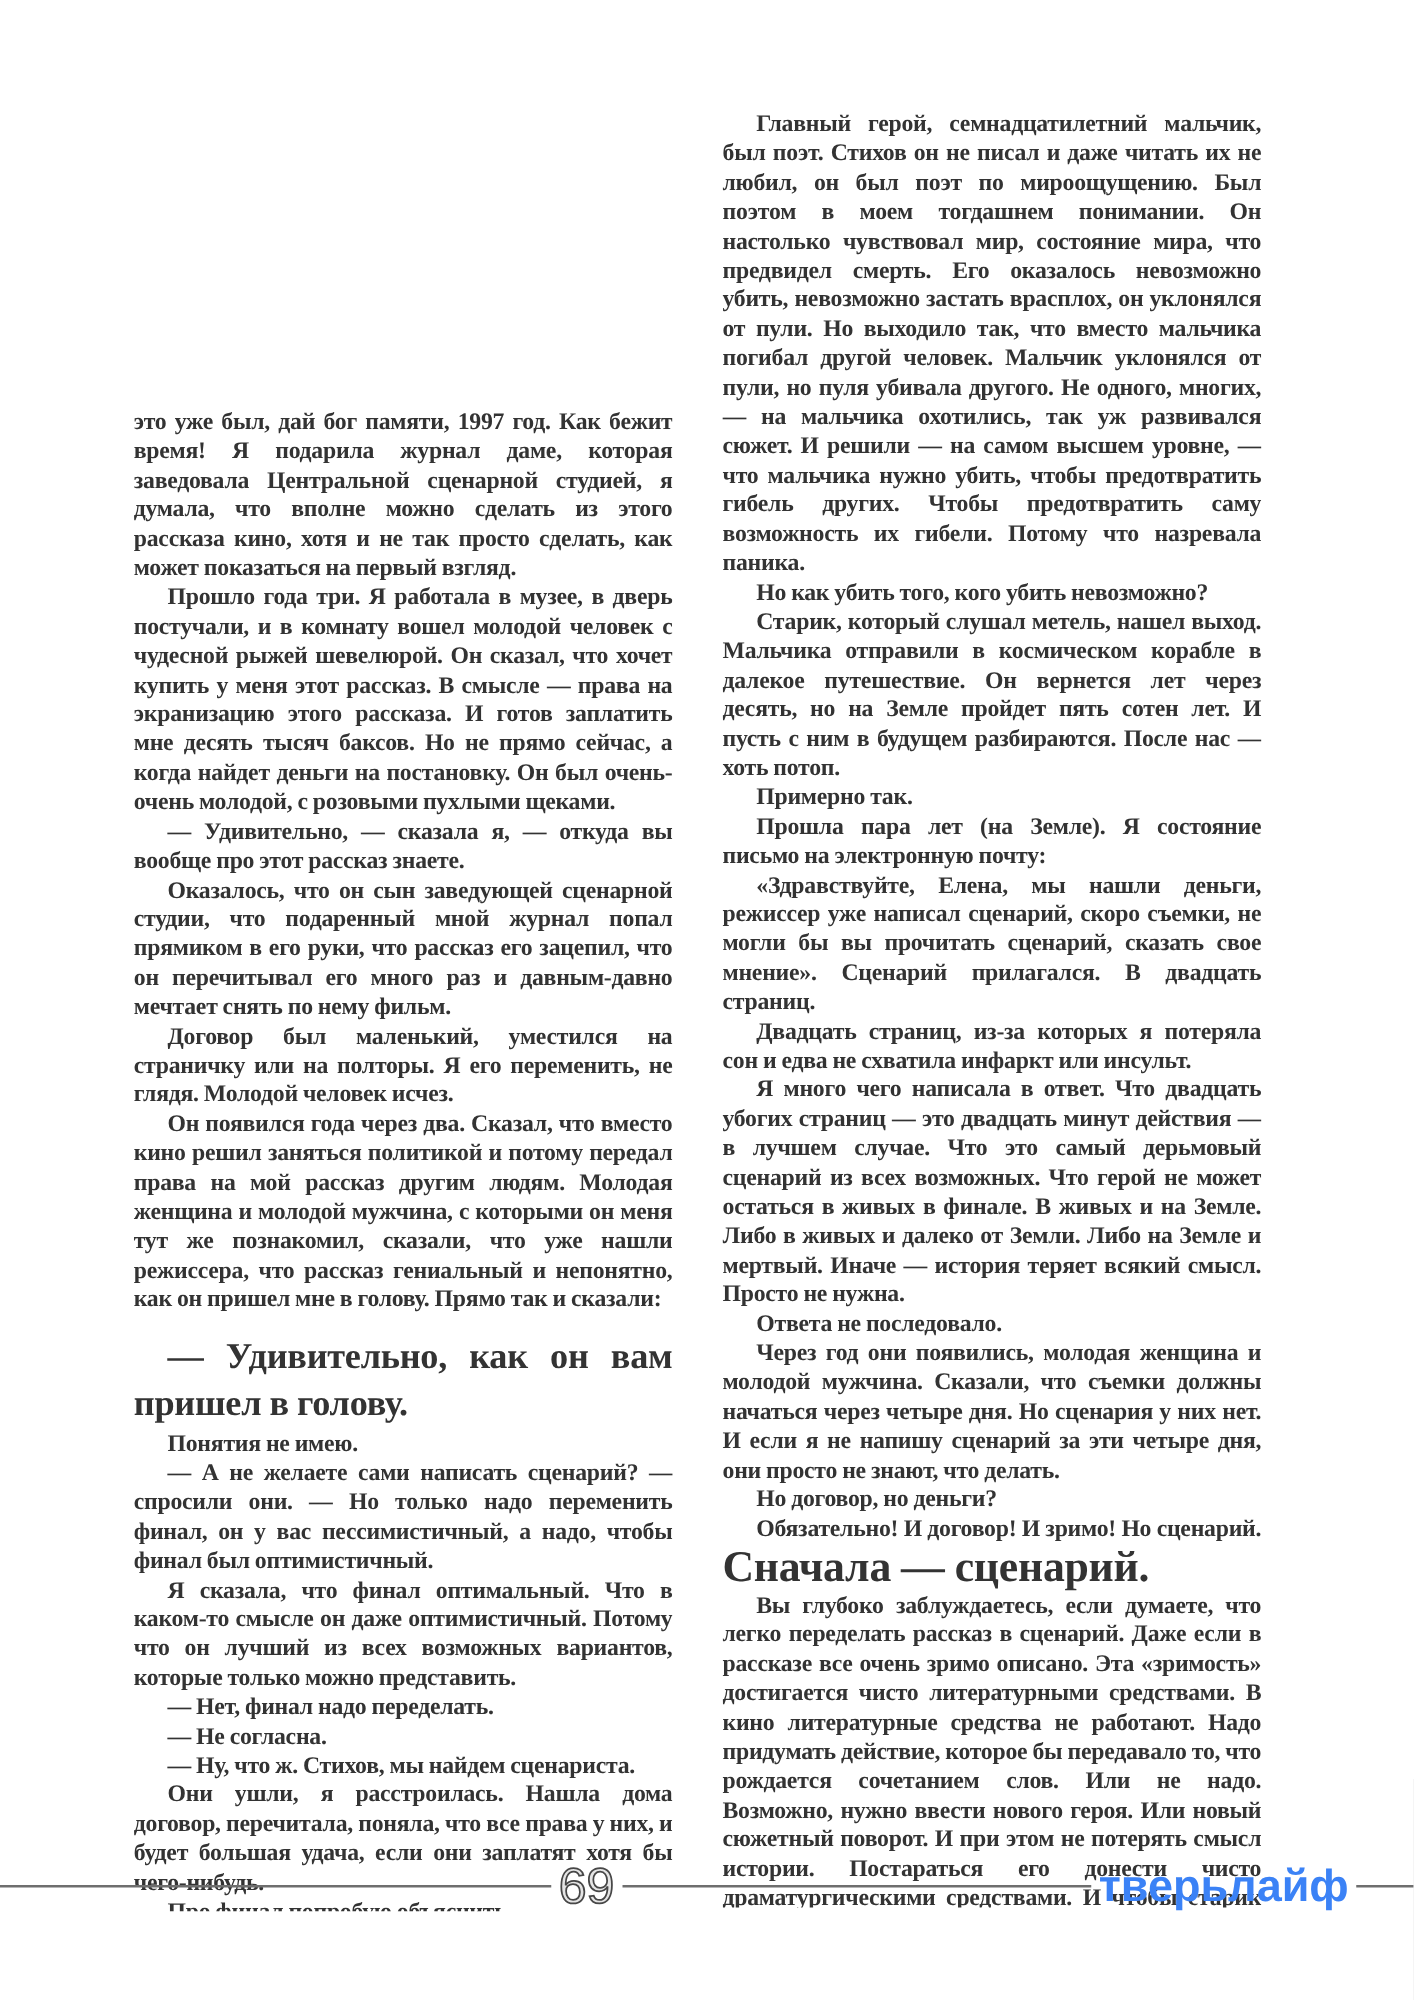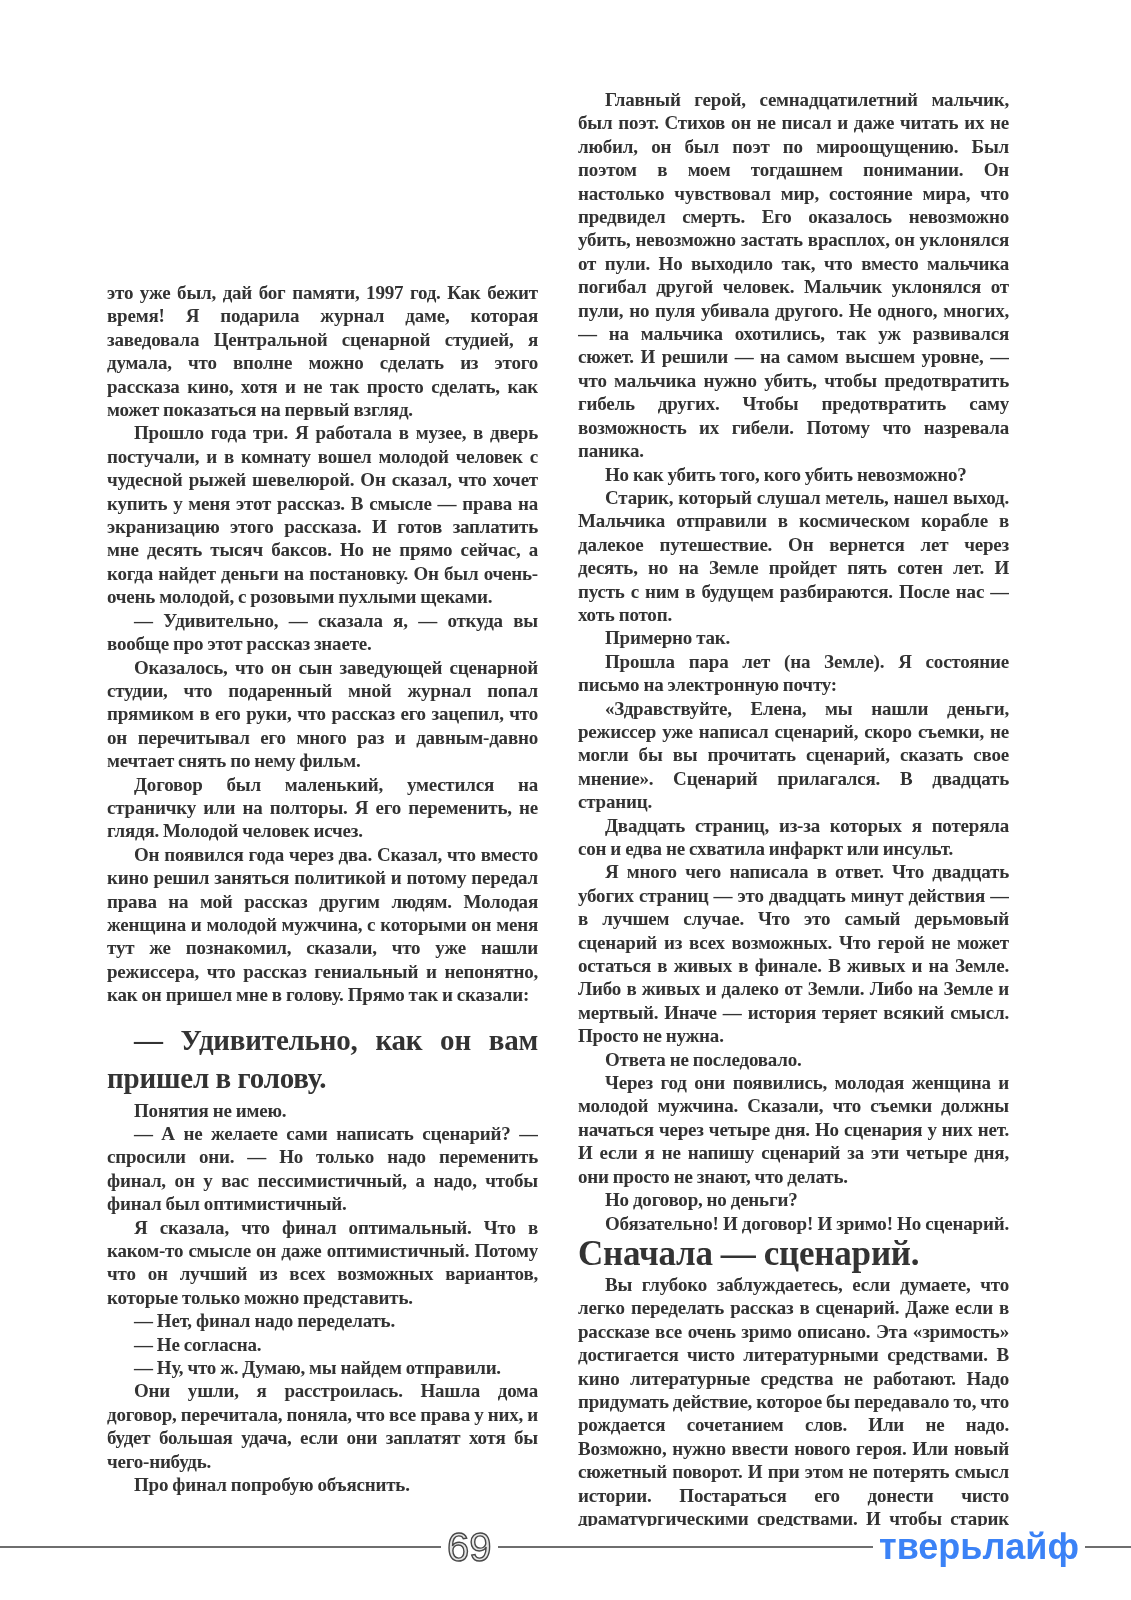--- a/index.html
+++ b/index.html
@@ -7,27 +7,27 @@
     position:relative;width:1131px;height:1600px;background:#ffffff;
     font-family:"Liberation Serif",serif;color:#333333;overflow:hidden;
     margin:0 auto;
   }
   .col{
     position:absolute;width:431px;
     font-size:19px;line-height:23.4px;text-align:justify;
     letter-spacing:-0.2px;word-spacing:-0.5px;font-weight:bold;
   }
   .col p{margin:0;text-indent:27px;}
-  .col p.noindent{text-indent:0;}
+  .col p.noindent{text-indent:0;margin-top:45px;}
   .col p.display{font-size:29px;line-height:38px;margin:14px 0 2px;}
   .col span.display{font-size:35px;line-height:38px;}
   .col-left{left:107px;top:281px;max-height:1248px;overflow:hidden;}
   .col-right{left:578px;top:88px;max-height:1438px;overflow:hidden;}
   .footer{
-    position:absolute;left:0;right:0;top:1526px;height:42px;
+    position:absolute;left:0;right:0;top:1488px;height:42px;
     display:flex;align-items:center;
   }
   .rule{height:2px;background:#6e6e6e;}
   .rule.seg1{width:441px;flex:0 0 auto;}
   .rule.seg2{flex:1 1 auto;}
   .rule.seg3{width:46px;flex:0 0 auto;}
   .page-num{
     font-family:"Liberation Sans",sans-serif;font-size:40px;line-height:1;
     margin:0 6px;color:rgba(80,80,80,0.15);
     -webkit-text-stroke:1.4px #474747;
@@ -47,21 +47,21 @@
       <p><span>— Удивительно, — сказала я, — откуда вы вообще про этот рассказ знаете.</span></p>
       <p><span>Оказалось, что он сын заведующей сценарной студии, что подаренный мной журнал попал прямиком в его руки, что рассказ его зацепил, что он перечитывал его много раз и давным-давно мечтает снять по нему фильм.</span></p>
       <p><span>Договор был маленький, уместился на страничку или на полторы. Я его переменить, не глядя. Молодой человек исчез.</span></p>
       <p><span>Он появился года через два. Сказал, что вместо кино решил заняться политикой и потому передал права на мой рассказ другим людям. Молодая женщина и молодой мужчина, с которыми он меня тут же познакомил, сказали, что уже нашли режиссера, что рассказ гениальный и непонятно, как он пришел мне в голову. Прямо так и сказали:</span></p>
       <p class="display"><span>— Удивительно, как он вам пришел в голову.</span></p>
       <p><span>Понятия не имею.</span></p>
       <p><span>— А не желаете сами написать сценарий? — спросили они. — Но только надо переменить финал, он у вас пессимистичный, а надо, чтобы финал был оптимистичный.</span></p>
       <p><span>Я сказала, что финал оптимальный. Что в каком-то смысле он даже оптимистичный. Потому что он лучший из всех возможных вариантов, которые только можно представить.</span></p>
       <p><span>— Нет, финал надо переделать.</span></p>
       <p><span>— Не согласна.</span></p>
-      <p><span>— Ну, что ж. Думаю, мы найдем отправили.</span></p>
+      <p><span>— Ну, что ж. Стихов, мы найдем сценариста.</span></p>
       <p><span>Они ушли, я расстроилась. Нашла дома договор, перечитала, поняла, что все права у них, и будет большая удача, если они заплатят хотя бы чего-нибудь.</span></p>
       <p><span>Про финал попробую объяснить.</span></p>
     </div>
   <div class="col col-right">
       <p><span>Главный герой, семнадцатилетний мальчик, был поэт. Стихов он не писал и даже читать их не любил, он был поэт по мироощущению. Был поэтом в моем тогдашнем понимании. Он настолько чувствовал мир, состояние мира, что предвидел смерть. Его оказалось невозможно убить, невозможно застать врасплох, он уклонялся от пули. Но выходило так, что вместо мальчика погибал другой человек. Мальчик уклонялся от пули, но пуля убивала другого. Не одного, многих, — на мальчика охотились, так уж развивался сюжет. И решили — на самом высшем уровне, — что мальчика нужно убить, чтобы предотвратить гибель других. Чтобы предотвратить саму возможность их гибели. Потому что назревала паника.</span></p>
       <p><span>Но как убить того, кого убить невозможно?</span></p>
       <p><span>Старик, который слушал метель, нашел выход. Мальчика отправили в космическом корабле в далекое путешествие. Он вернется лет через десять, но на Земле пройдет пять сотен лет. И пусть с ним в будущем разбираются. После нас — хоть потоп.</span></p>
       <p><span>Примерно так.</span></p>
       <p><span>Прошла пара лет (на Земле). Я состояние письмо на электронную почту:</span></p>
       <p><span>«Здравствуйте, Елена, мы нашли деньги, режиссер уже написал сценарий, скоро съемки, не могли бы вы прочитать сценарий, сказать свое мнение». Сценарий прилагался. В двадцать страниц.</span></p>

